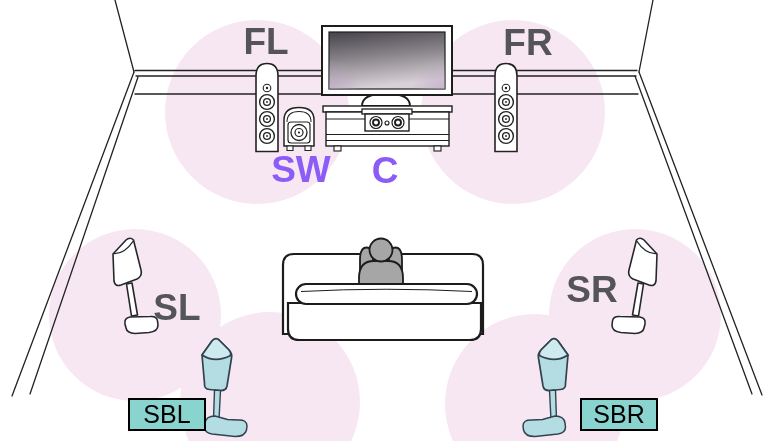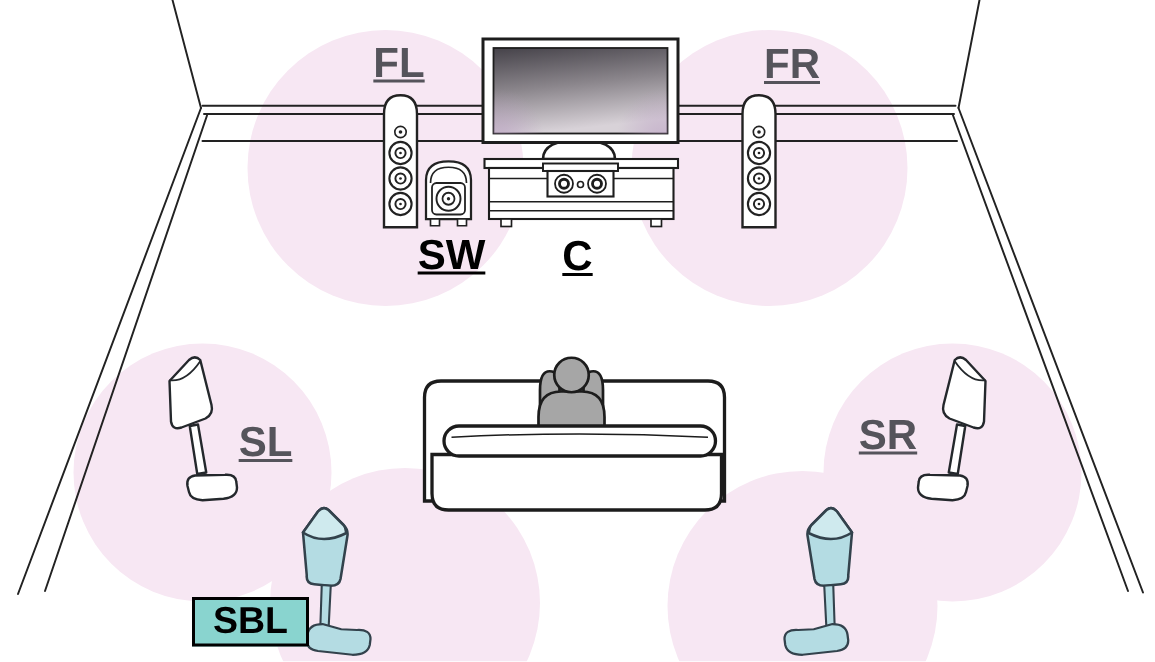--- a/index.html
+++ b/index.html
@@ -1,24 +1,24 @@
 <!DOCTYPE html>
 <html><head>
 <meta charset="utf-8">
 <style>
   html,body{margin:0;padding:0;background:#ffffff;}
   .stage{position:relative;width:770px;height:441px;background:#fff;overflow:hidden;
          font-family:"Liberation Sans",sans-serif;}
   .stage svg{position:absolute;left:0;top:0;}
   .lbl{position:absolute;transform:translate(-50%,-50%);
-       font-weight:bold;font-size:28px;color:#55545b;white-space:nowrap;text-decoration:underline;}
-  .lbl.dark{color:#000000;}
+       font-weight:bold;font-size:37px;color:#55545b;white-space:nowrap;}
+  .lbl.dark{color:#8b5cf6;}
   .tag{position:absolute;width:78px;height:33px;background:#89d4cf;border:2.5px solid #000;
        box-sizing:border-box;display:flex;align-items:center;justify-content:center;
-       font-weight:bold;font-size:25px;color:#000;}
+       font-weight:normal;font-size:25px;color:#000;}
 </style>
 </head>
 <body>
 
 <div class="stage">
 
 <svg width="770" height="441" viewBox="0 0 770 441">
   <defs>
     <linearGradient id="scr" x1="0" y1="0" x2="0.22" y2="1">
       <stop offset="0" stop-color="#454249"></stop>
@@ -146,18 +146,19 @@
   <use href="#sat" transform="translate(770 0) scale(-1 1)"></use>
 
   <use href="#csat"></use>
   <use href="#csat" transform="translate(770 0) scale(-1 1)"></use>
 </svg>
 
 <div class="lbl" style="left:266px;top:42px">FL</div>
 <div class="lbl" style="left:528px;top:43px">FR</div>
 <div class="lbl dark" style="left:301px;top:170px">SW</div>
 <div class="lbl dark" style="left:385px;top:171px">C</div>
-<div class="lbl" style="left:177px;top:295px">SL</div>
+<div class="lbl" style="left:177px;top:308px">SL</div>
 <div class="lbl" style="left:592px;top:290px">SR</div>
 
 <div class="tag" style="left:128px;top:398px">SBL</div>
+<div class="tag" style="left:580px;top:398px">SBR</div>
 
 </div>
 
 </body></html>

